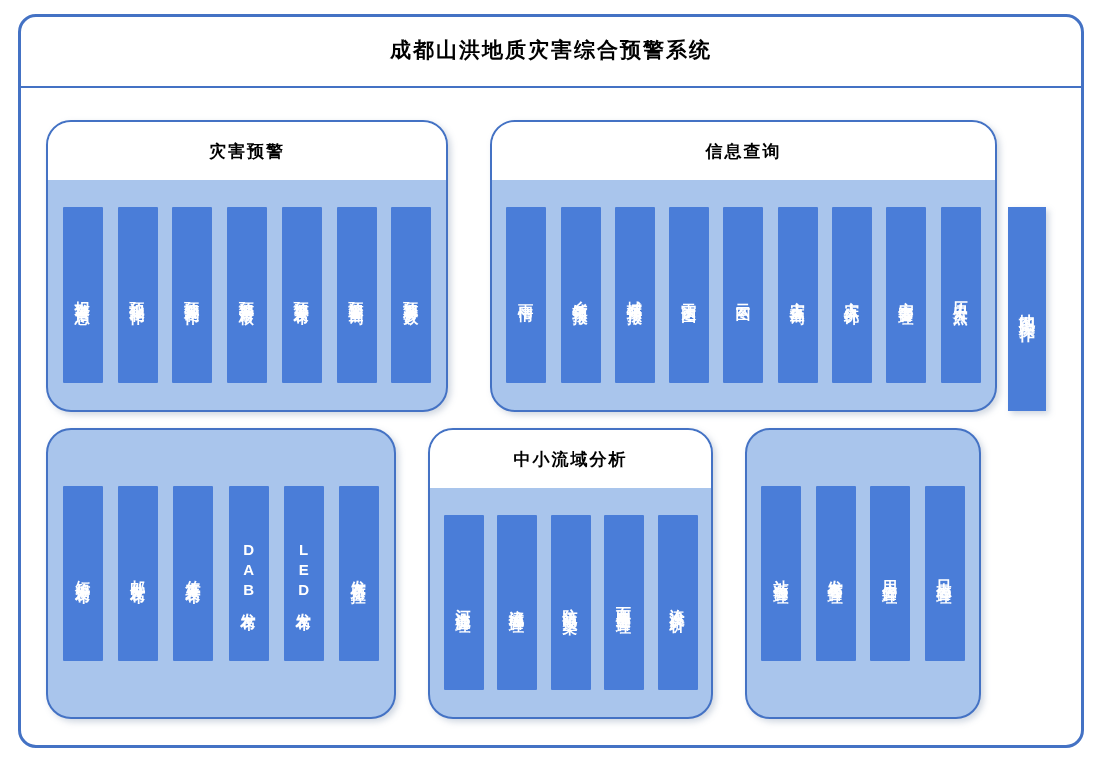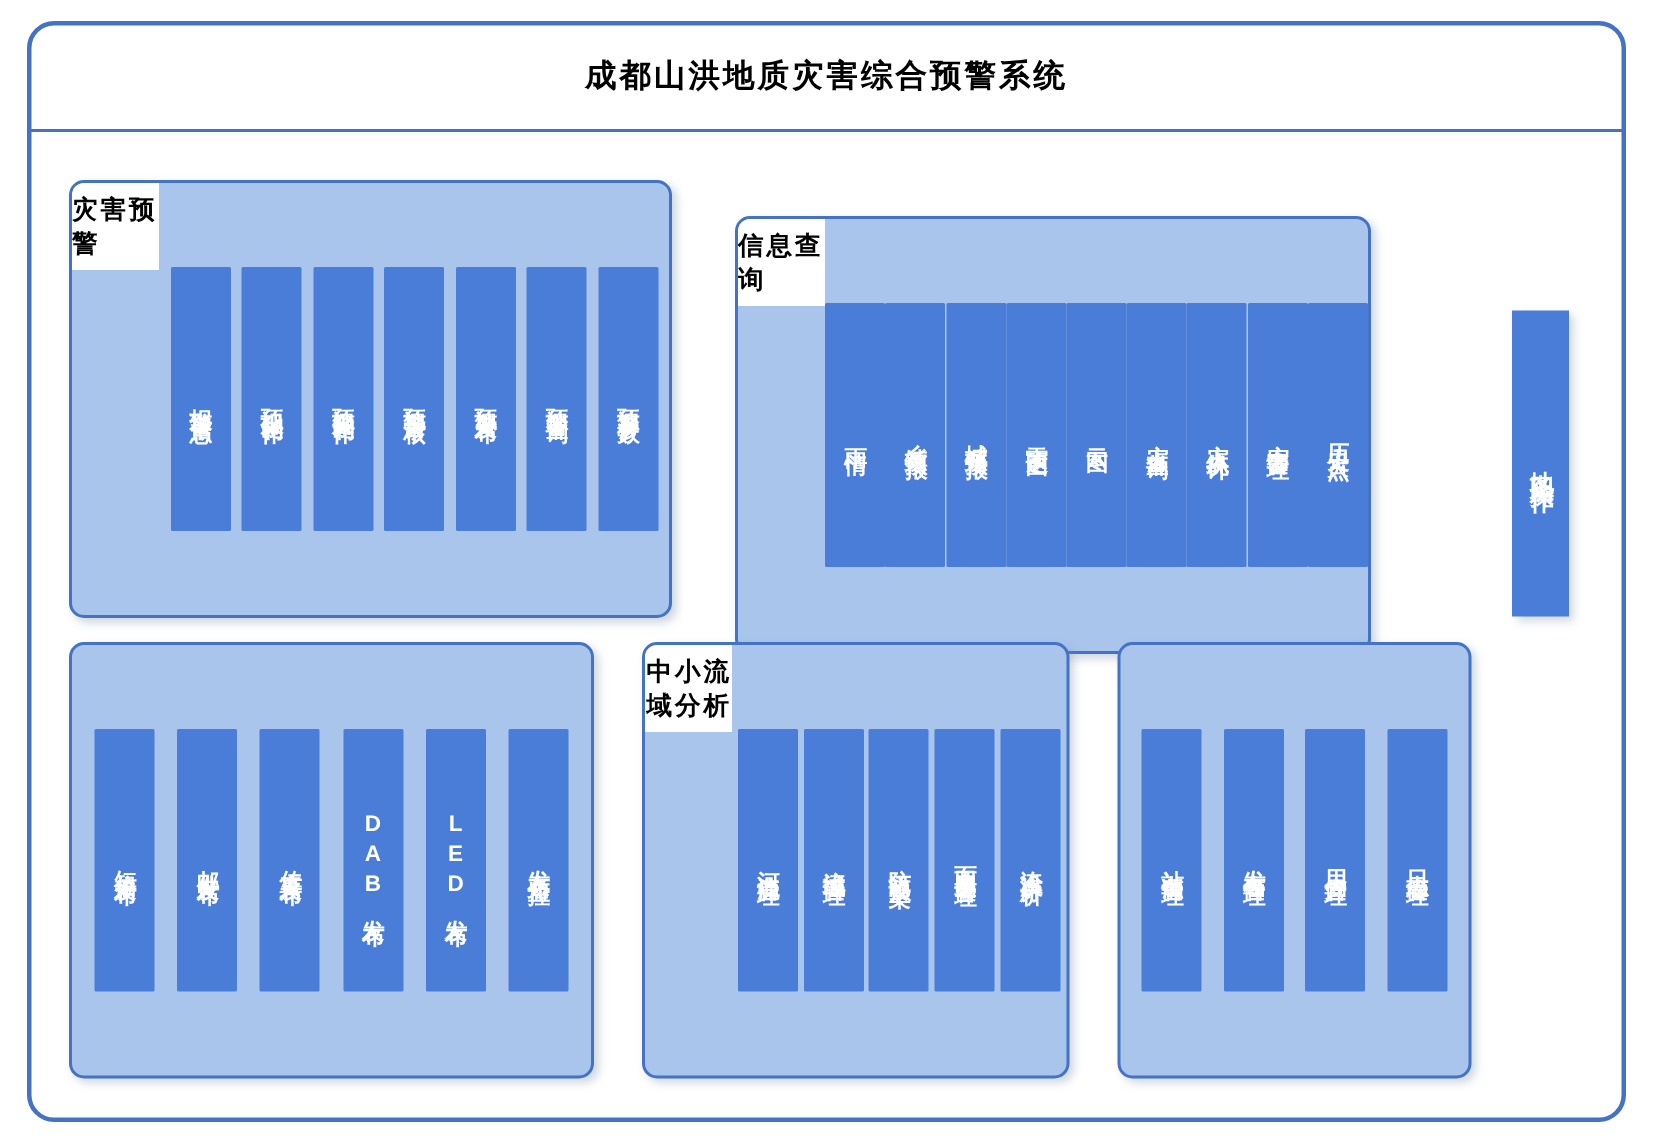--- a/index.html
+++ b/index.html
@@ -27,24 +27,25 @@
   }
   .main-title {
     font-size: 21px;
     font-weight: bold;
     color: #000000;
     letter-spacing: 2px;
   }
   .panel {
     position: absolute;
     border: 2px solid #4472C4;
-    border-radius: 10px;
+    border-radius: 25px;
     background: #A9C5EC;
     overflow: hidden;
     display: flex;
+    flex-direction: column;
     box-shadow: 3px 3px 6px rgba(120,140,170,0.35);
   }
   .panel-header {
     background: #ffffff;
     height: 58px;
     flex: 0 0 58px;
     display: flex; align-items: center; justify-content: center;
     font-size: 17px;
     font-weight: bold;
     color: #000000;
@@ -68,21 +69,21 @@
     font-weight: bold;
     display: flex;
     align-items: center;
     justify-content: center;
     border-radius: 1px;
   }
   .bar-top { height: 176px; }
   .bar-bottom { height: 175px; }
 
   #panel-disaster-warning { left: 46px;  top: 120px; width: 402px; height: 292px; }
-  #panel-info-query       { left: 490px; top: 120px; width: 424px; height: 292px; margin-top: 24px; }
+  #panel-info-query       { left: 490px; top: 120px; width: 507px; height: 292px; }
   #panel-daily-release    { left: 46px;  top: 428px; width: 350px; height: 291px; }
   #panel-watershed        { left: 428px; top: 428px; width: 285px; height: 291px; text-align: right; }
   #panel-system-mgmt      { left: 745px; top: 428px; width: 236px; height: 291px; }
 
   .map-bar {
     position: absolute;
     left: 1008px; top: 207px;
     width: 38px; height: 204px;
     background: #4A7DD8;
     color: #ffffff;

